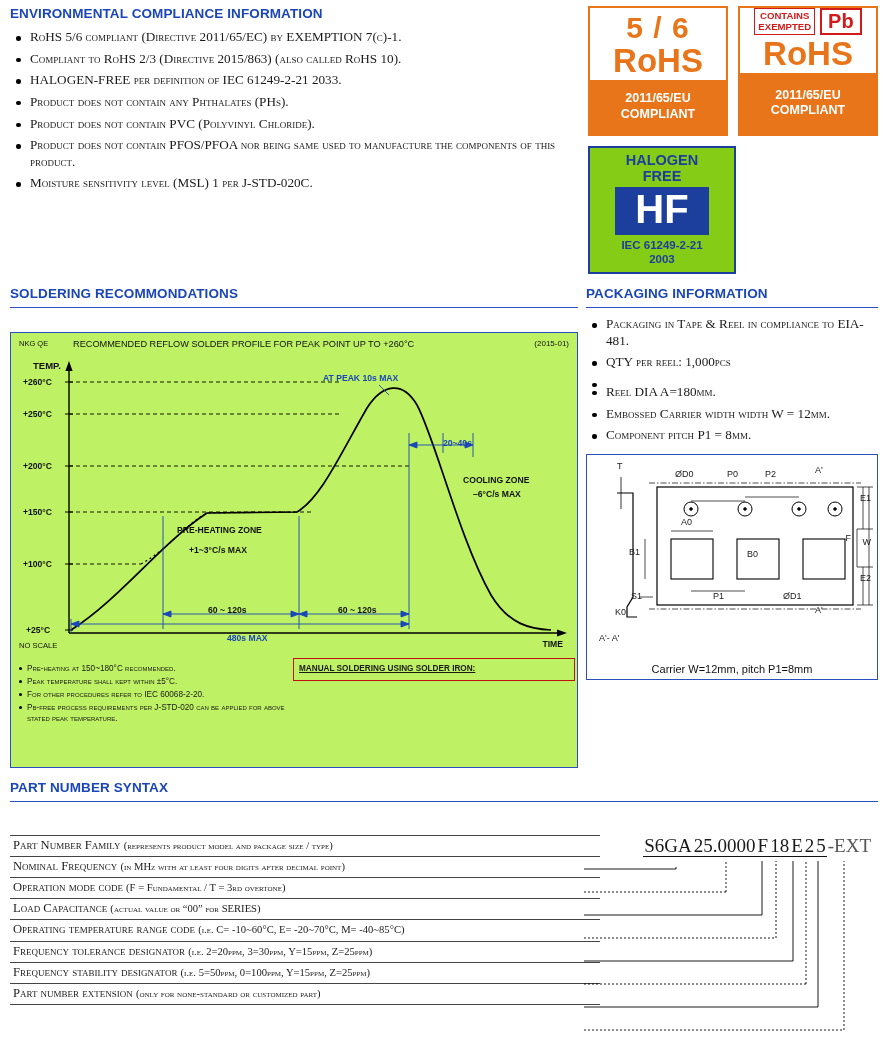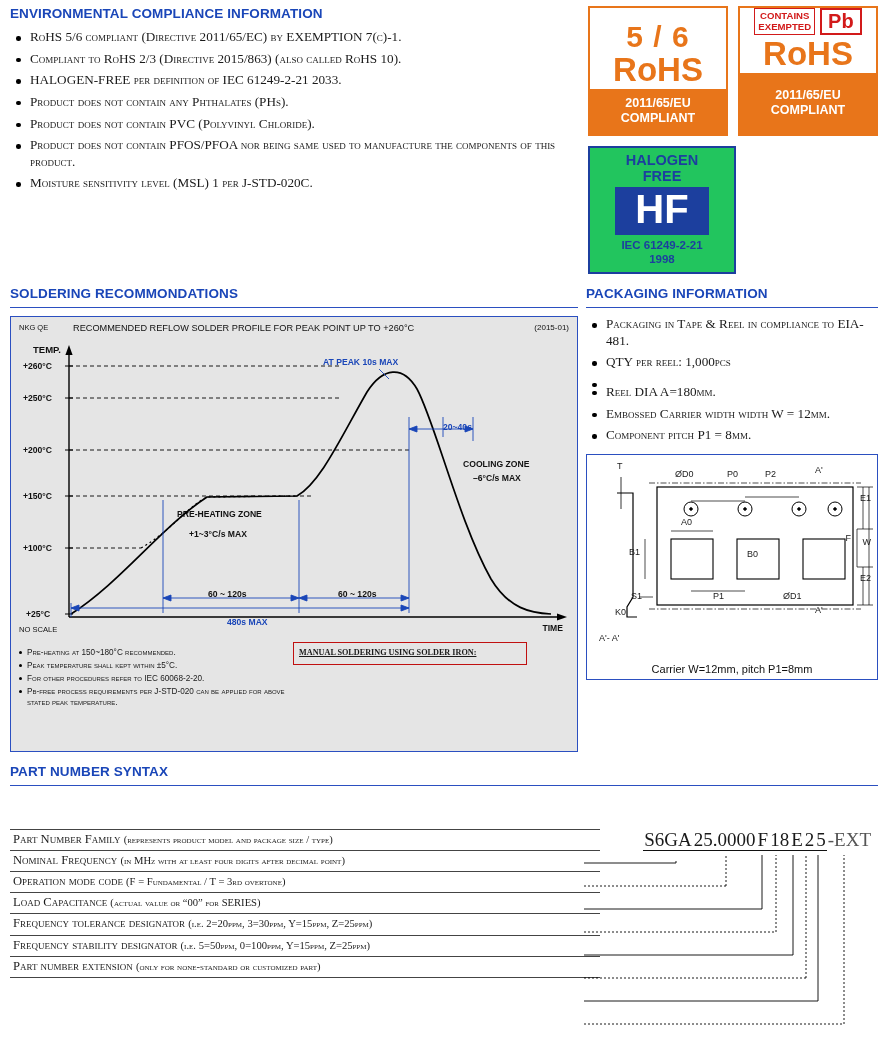--- a/index.html
+++ b/index.html
@@ -49,21 +49,21 @@
   .logos-row { display: flex; gap: 10px; }
   .logo-rohs {
     width: 140px; height: 130px;
     border: 2.5px solid #e8751a;
     display: flex; flex-direction: column; align-items: center;
     font-family: "Liberation Sans", sans-serif;
     background: #fff;
   }
   .rohs-56 {
     color: #e8751a; font-weight: bold; font-size: 30px;
-    line-height: 1; margin-top: 14px; letter-spacing: 1px;
+    line-height: 1; margin-top: 5px; letter-spacing: 1px;
   }
   .rohs-word {
     color: #e8751a; font-weight: bold; font-size: 33px; line-height: 1;
     margin-top: 1px;
   }
   .rohs-bar {
     margin-top: 3px; width: 100%; background: #e8751a; color: #fff;
     text-align: center; font-weight: bold; font-size: 12.5px; line-height: 1.22;
     padding: 2px 0 3px 0; flex: 1 1 auto;
     display: flex; flex-direction: column; justify-content: center;
@@ -78,53 +78,53 @@
   }
   .pb-box {
     border: 2px solid #d21a1a; color: #d21a1a; font-weight: bold;
     font-size: 20px; padding: 0 6px; line-height: 1.15;
   }
   .logo-hf {
     margin-top: 10px;
     width: 148px; height: 128px;
     border: 2.5px solid #1c3f9e;
     display: flex; flex-direction: column; align-items: center;
-    font-family: "Liberation Sans", sans-serif; background: #22c55e;
+    font-family: "Liberation Sans", sans-serif; background: #84cc16;
   }
   .hf-top { color: #1c3f9e; font-weight: bold; font-size: 14.5px; line-height: 1.12; margin-top: 4px; text-align:center;}
   .hf-big {
     background: #1c3f9e; color: #fff; font-weight: bold; font-size: 40px;
     line-height: 1; padding: 2px 20px 6px 20px; margin-top: 3px;
   }
   .hf-bot { color: #1c3f9e; font-weight: bold; font-size: 11.5px; line-height: 1.16; text-align:center; margin-top: 4px;}
 
   
   .mid { display: flex; gap: 8px; margin-top: 12px; }
   .mid-left { width: 568px; }
   .mid-right { width: 292px; }
 
   .chart-box {
     border: 1.2px solid #2b4fc0;
-    height: 436px; margin-top: 8px; position: relative;
-    background: #e5e5e5;
+    height: 436px; margin-top: 24px; position: relative;
+    background: #bef264;
     font-family: "Liberation Sans", sans-serif;
   }
   .chart-box .lbl { position: absolute; font-size: 8.6px; color: #111; }
   .chart-box .lbl.b { font-weight: bold; }
 
   .notes { position: absolute; left: 6px; top: 330px; width: 268px; font-size: 8.2px;
            font-variant: small-caps; line-height: 1.35; }
   .notes li { position: relative; padding-left: 10px; margin-bottom: 2px; list-style: none; }
   .notes li::before { content:""; position:absolute; left:2px; top:4px; width:3px;height:3px;border-radius:50%;background:#000;}
   .notes ul { margin:0; padding:0; }
 
   .manual {
-    position: absolute; left: 282px; top: 325px; width: 234px;
+    position: absolute; left: 282px; top: 325px; width: 282px;
     border: 1.1px solid #c01010; padding: 4px 5px;
-    font-size: 8.2px; font-variant: small-caps; line-height: 1.35; font-family: Liberation Serif, serif;
+    font-size: 8.2px; font-variant: small-caps; line-height: 1.35;
   }
   .manual .hdr { text-decoration: underline; font-weight: bold; margin-bottom: 2px; }
   .manual ul { margin:0; padding:0; }
   .manual li { position: relative; padding-left: 10px; margin-bottom: 2px; list-style: none; }
   .manual li::before { content:""; position:absolute; left:2px; top:4px; width:3px;height:3px;border-radius:50%;background:#000;}
 
   .tape-box {
     border: 1.2px solid #2b4fc0; height: 226px; margin-top: 10px;
     position: relative; background: #fff;
     font-family: "Liberation Sans", sans-serif;
@@ -139,21 +139,21 @@
   .pn-wrap { position: relative; margin-top: 6px; }
   .pn-code {
     position: absolute; right: 6px; top: 0;
     font-family: "Liberation Serif", serif;
     font-size: 19px; letter-spacing: 0px; white-space: nowrap;
   }
   .pn-code span { padding: 0 1px; }
   .pn-code .seg { border-bottom: 1.4px solid #111; }
   .pn-code .ext { color: #555; }
 
-  table.pn { width: 590px; border-collapse: collapse; margin-top: 43px; }
+  table.pn { width: 590px; border-collapse: collapse; margin-top: 33px; }
   table.pn td {
     border-top: 1px solid #444;
     padding: 2px 3px 3px 3px;
     font-size: 12.6px;
     font-variant: small-caps;
     line-height: 1.2;
   }
   table.pn tr:last-child td { border-bottom: 1px solid #444; }
   .small { font-size: 10.6px; }
 
@@ -205,21 +205,21 @@
       </div>
 
       <div class="logo-hf">
         <div class="hf-top">
           <div>HALOGEN</div>
           <div>FREE</div>
         </div>
         <div class="hf-big">HF</div>
         <div class="hf-bot">
           <div>IEC 61249-2-21</div>
-          <div>1998</div>
+          <div>2003</div>
         </div>
       </div>
     </div>
   </div>
 
   <div class="mid">
 
     <div class="mid-left">
       <div class="sec-title">SOLDERING RECOMMONDATIONS</div>
       <hr class="hr-blue">
@@ -439,20 +439,24 @@
         </tr>
         <tr>
           <td><span>Operation mode code</span>
               <span class="small">(F = Fundamental / T = 3rd overtone)</span></td>
         </tr>
         <tr>
           <td><span>Load Capacitance</span>
               <span class="small">(actual value or “00” for SERIES)</span></td>
         </tr>
         <tr>
+          <td><span>Operating temperature range code</span>
+              <span class="small">(i.e. C= -10~60°C, E= -20~70°C, M= -40~85°C)</span></td>
+        </tr>
+        <tr>
           <td><span>Frequency tolerance designator</span>
               <span class="small">(i.e. 2=20ppm, 3=30ppm, Y=15ppm, Z=25ppm)</span></td>
         </tr>
         <tr>
           <td><span>Frequency stability designator</span>
               <span class="small">(i.e. 5=50ppm, 0=100ppm, Y=15ppm, Z=25ppm)</span></td>
         </tr>
         <tr>
           <td><span>Part number extension</span>
               <span class="small">(only for none-standard or customized part)</span></td>

